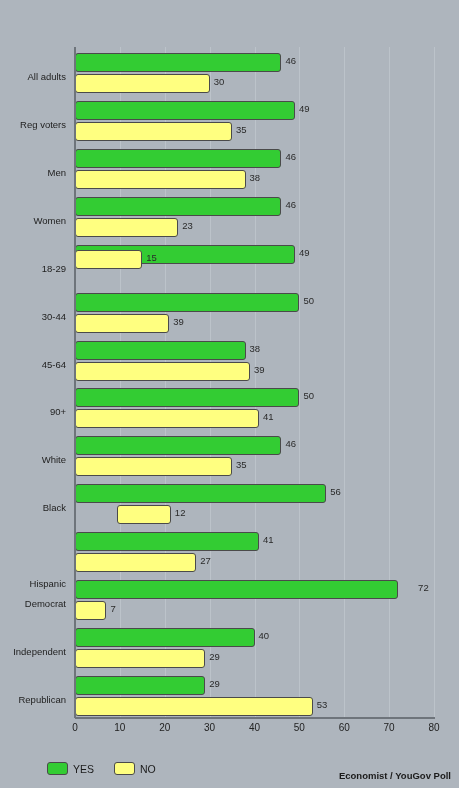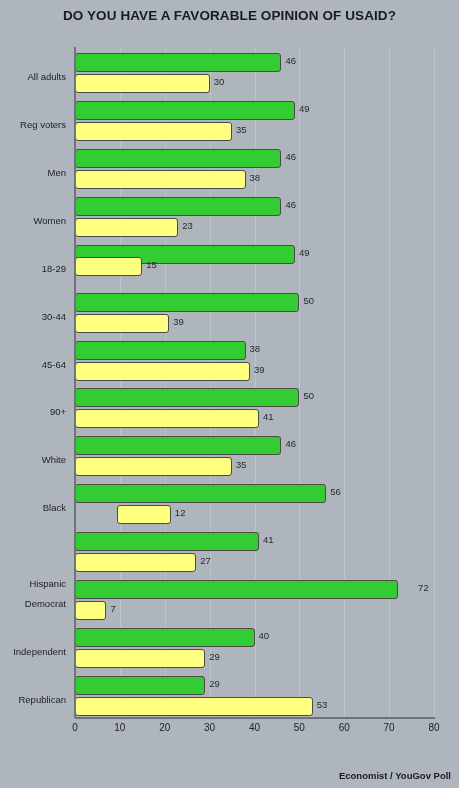--- a/index.html
+++ b/index.html
@@ -167,21 +167,20 @@
     font-weight: bold;
     color: #1b1b1b;
     white-space: nowrap;
   }
 </style>
 </head>
 <body>
 
 <div id="chart-root">
 
-  <div id="chart-title">DO YOU HAVE A FAVORABLE OPINION OF USAID?</div>
 
   <div id="plot">
     <div id="gridlines">
         <div class="gridline" style="left: 44.875px;"></div>
         <div class="gridline" style="left: 89.75px;"></div>
         <div class="gridline" style="left: 134.625px;"></div>
         <div class="gridline" style="left: 179.5px;"></div>
         <div class="gridline" style="left: 224.375px;"></div>
         <div class="gridline" style="left: 269.25px;"></div>
         <div class="gridline" style="left: 314.125px;"></div>
@@ -217,21 +216,21 @@
           <span class="bar-value" style="left: 210.425px;">46</span>
         </div>
         <div class="bar-row" style="top: 170.75px; width: 100%;">
           <div class="bar no" style="width: 103.212px; background: rgb(255, 255, 128);"></div>
           <span class="bar-value" style="left: 107.212px;">23</span>
         </div>
         <div class="bar-row" style="top: 197.679px; width: 100%;">
           <div class="bar yes" style="width: 219.887px; background: rgb(51, 204, 51);"></div>
           <span class="bar-value" style="left: 223.887px;">49</span>
         </div>
-        <div class="bar-row" style="top: 210px; width: 100%;">
+        <div class="bar-row" style="top: 203px; width: 100%;">
           <div class="bar no" style="width: 67.3125px; background: rgb(255, 255, 128);"></div>
           <span class="bar-value" style="left: 71.3125px;">15</span>
         </div>
         <div class="bar-row" style="top: 245.607px; width: 100%;">
           <div class="bar yes" style="width: 224.375px; background: rgb(51, 204, 51);"></div>
           <span class="bar-value" style="left: 228.375px;">50</span>
         </div>
         <div class="bar-row" style="top: 266.607px; width: 100%;">
           <div class="bar no" style="width: 94.2375px; background: rgb(255, 255, 128);"></div>
           <span class="bar-value" style="left: 98.2375px;">39</span>
@@ -327,15 +326,25 @@
       <span class="x-tick" style="left: 44.875px;">10</span>
       <span class="x-tick" style="left: 89.75px;">20</span>
       <span class="x-tick" style="left: 134.625px;">30</span>
       <span class="x-tick" style="left: 179.5px;">40</span>
       <span class="x-tick" style="left: 224.375px;">50</span>
       <span class="x-tick" style="left: 269.25px;">60</span>
       <span class="x-tick" style="left: 314.125px;">70</span>
       <span class="x-tick" style="left: 359px;">80</span>
     </div>
 
+  <div id="legend">
+      <div class="legend-item">
+        <span class="legend-swatch" style="background: rgb(51, 204, 51);"></span>
+        <span class="legend-label">YES</span>
+      </div>
+      <div class="legend-item">
+        <span class="legend-swatch" style="background: rgb(255, 255, 128);"></span>
+        <span class="legend-label">NO</span>
+      </div>
+    </div>
 
   <div id="footer-source">Economist / YouGov Poll</div>
 </div>
 
 </body></html>

